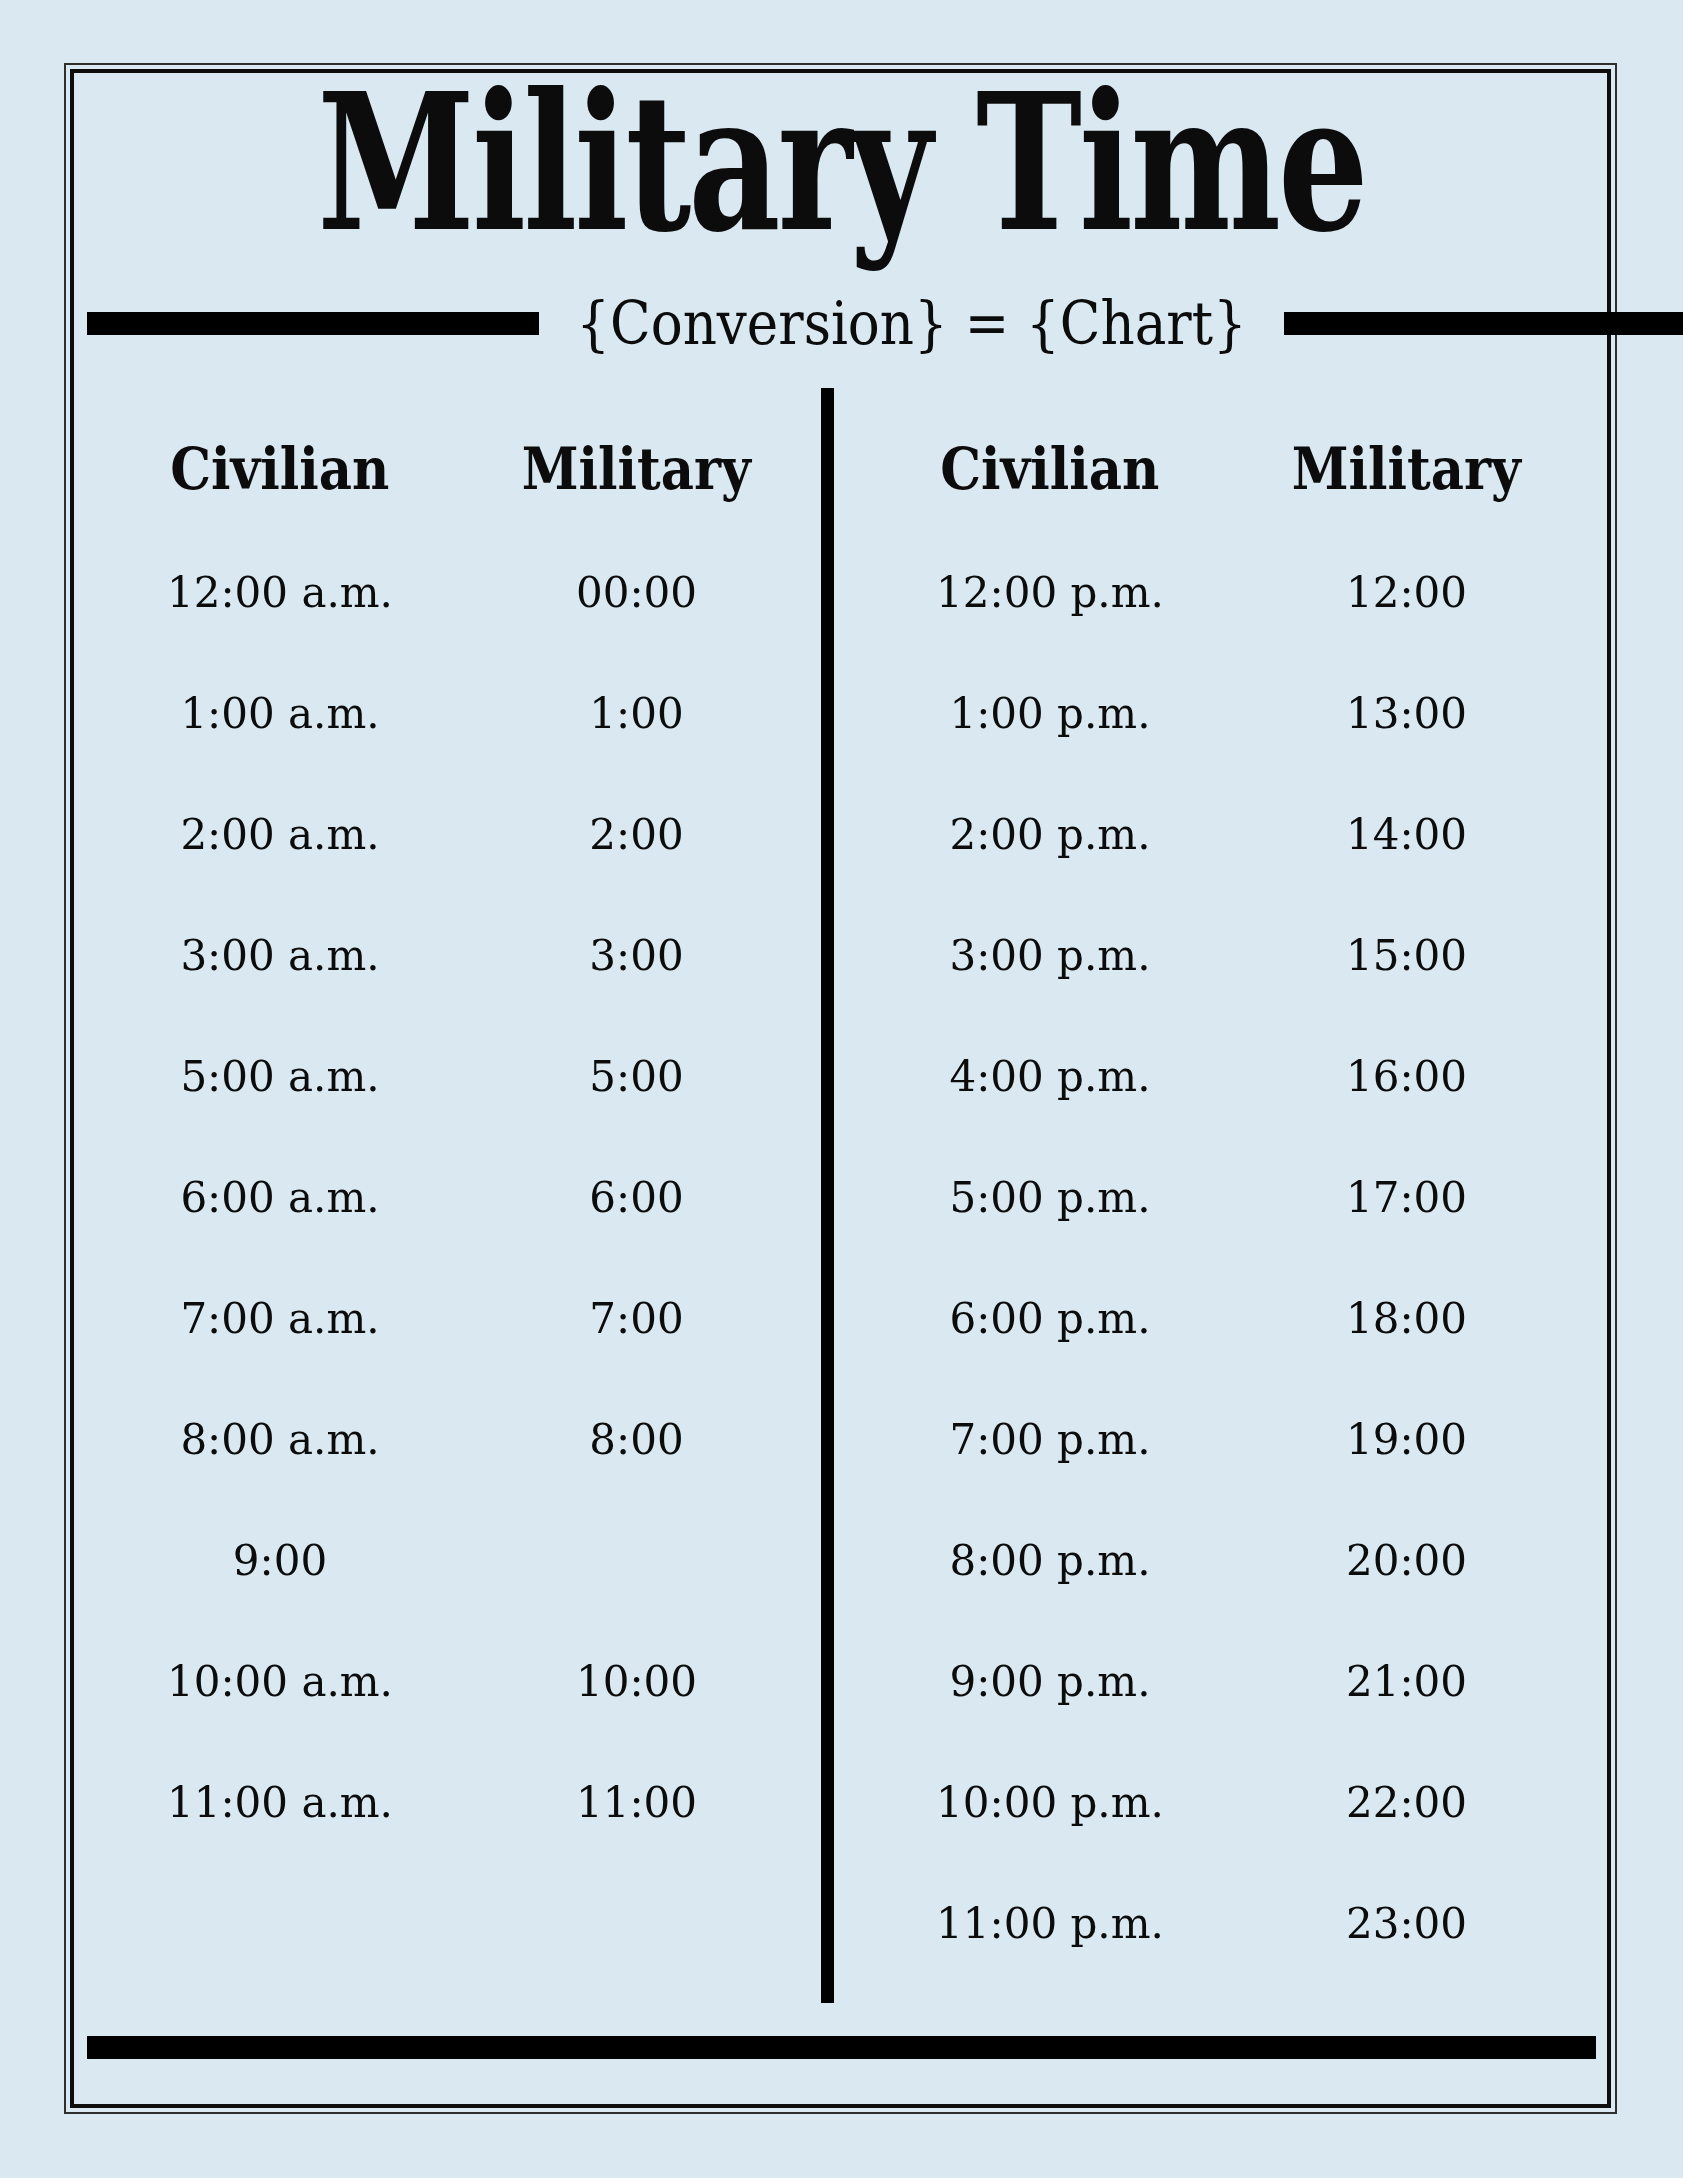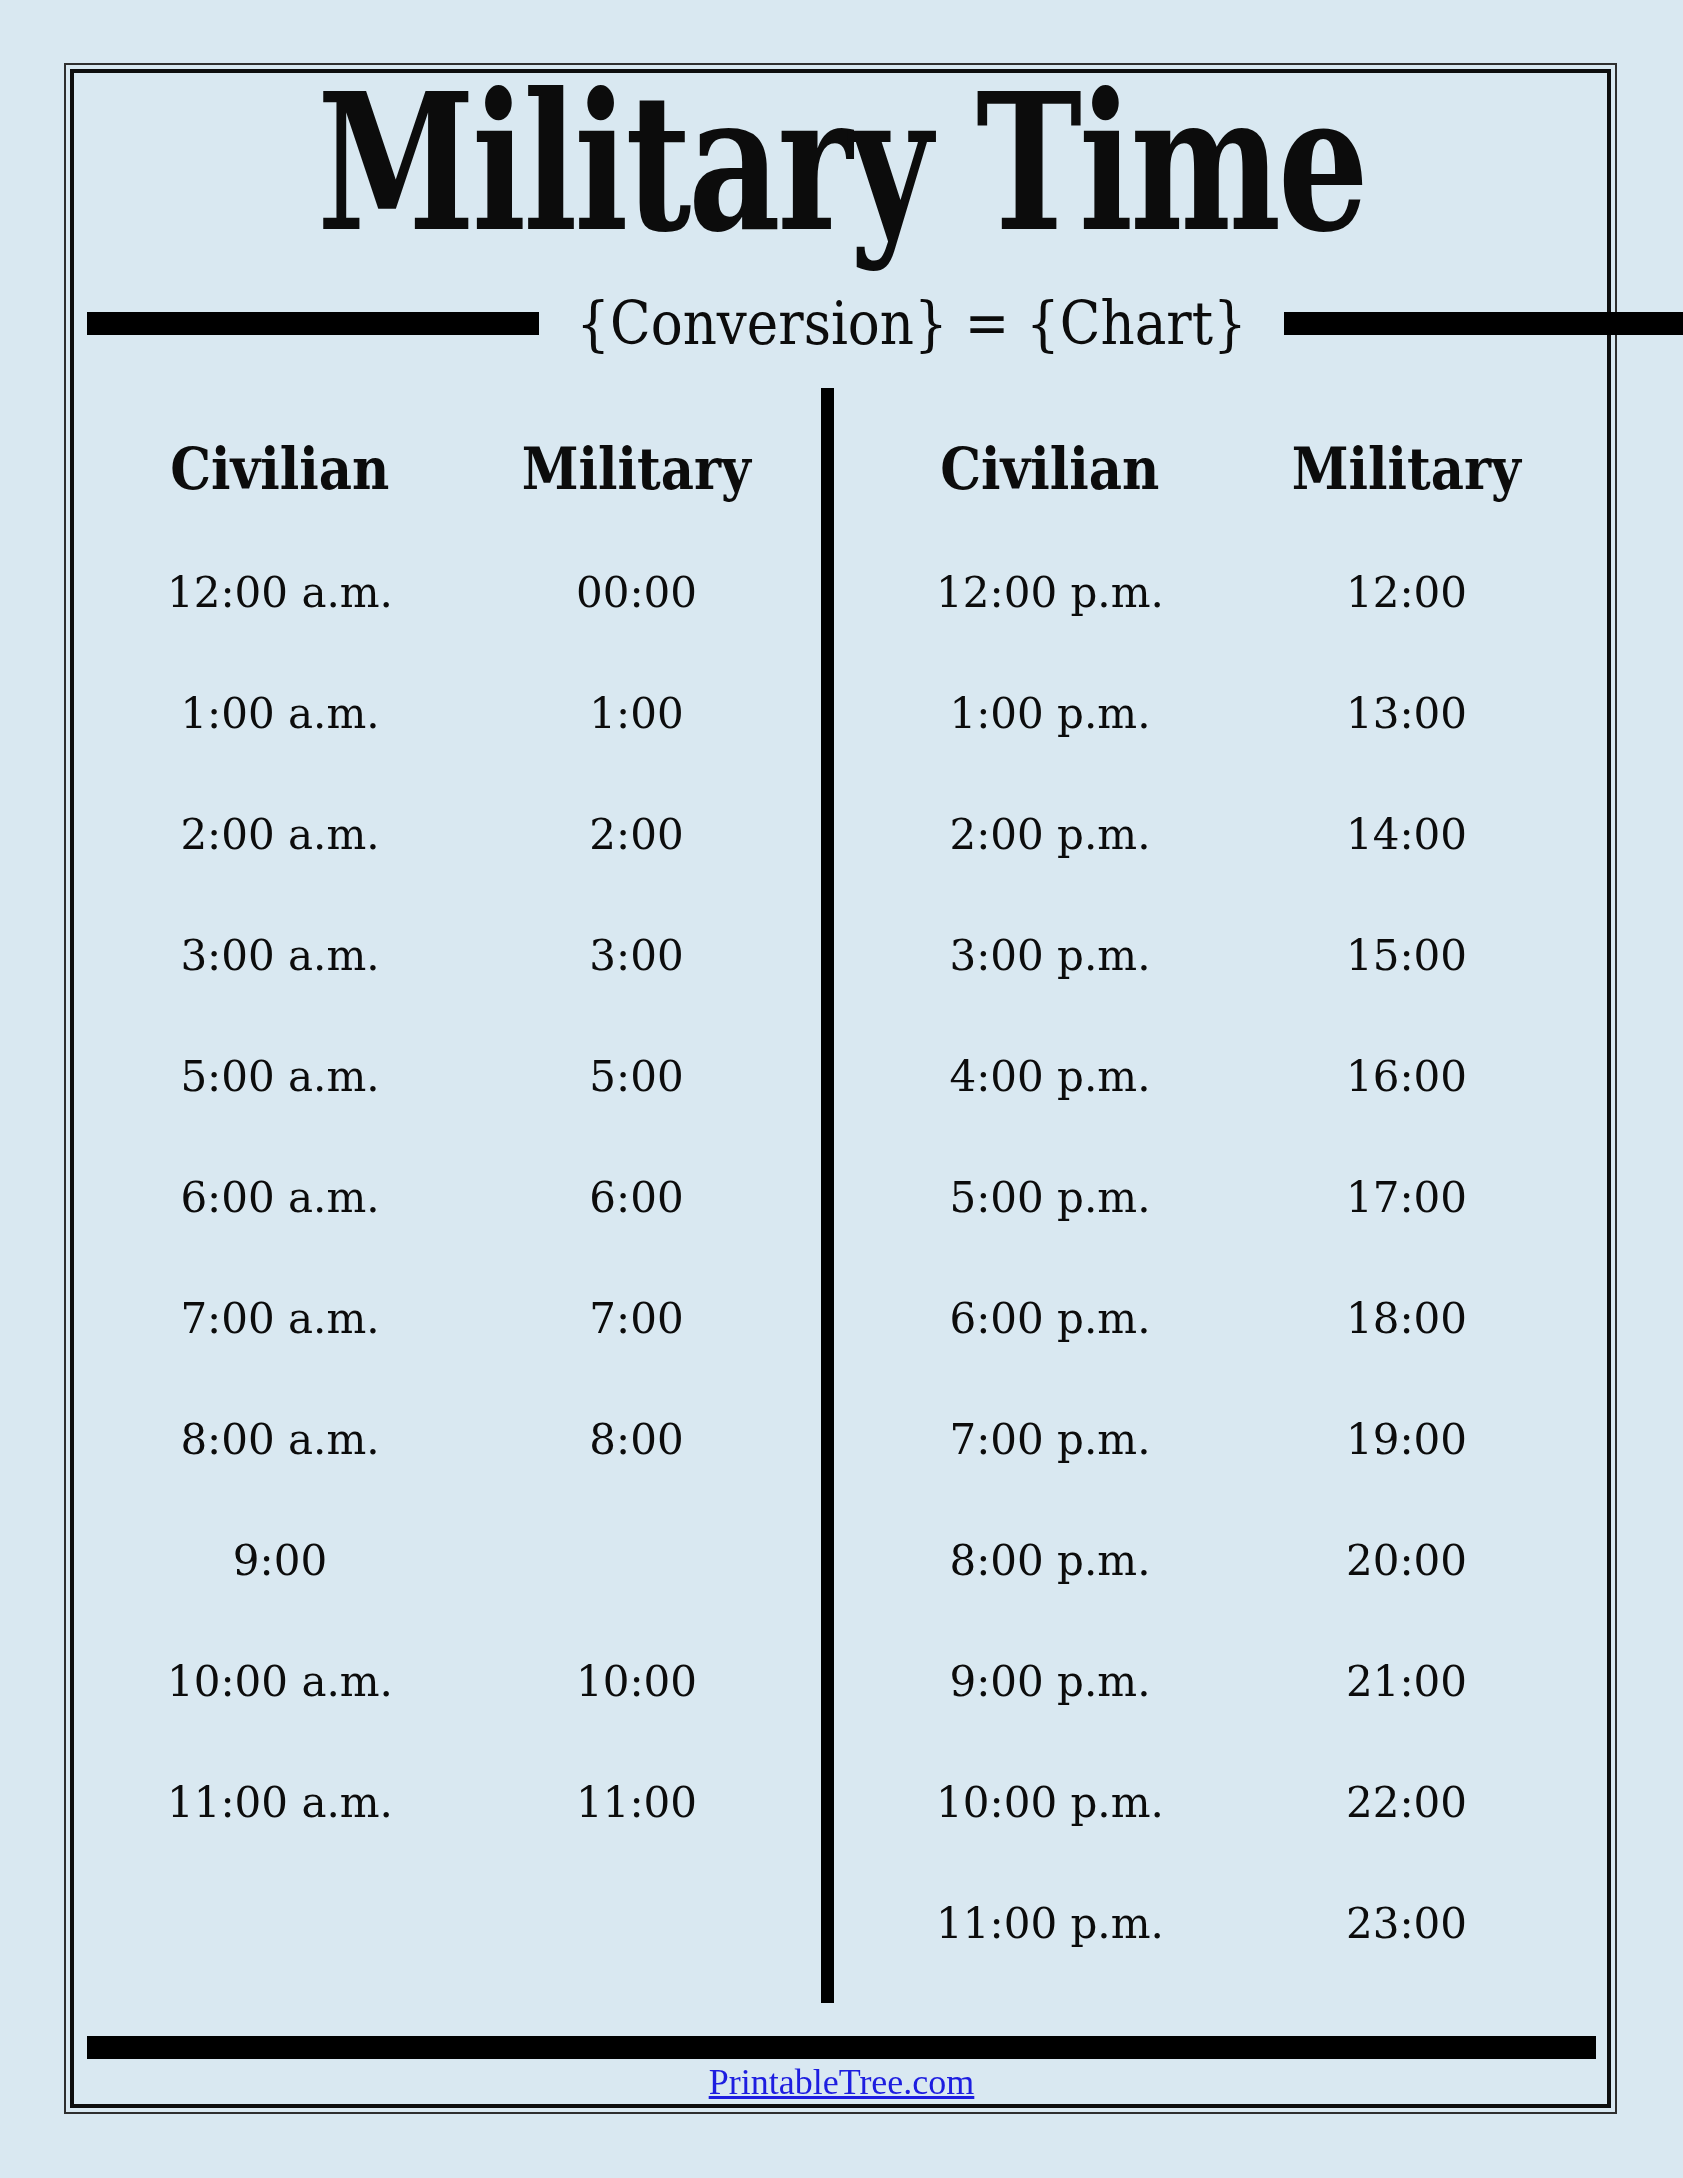--- a/index.html
+++ b/index.html
@@ -256,18 +256,15 @@
         <span class="cell">22:00</span>
       </div>
       <div class="trow">
         <span class="cell">11:00 p.m.</span>
         <span class="cell">23:00</span>
       </div>
     </div>
 
   <div class="footer-bar"></div>
 
-  <div class="footer-link-wrap">
-    <a class="footer-link">PrintableTree.com</a>
-  </div>
 
 </div>
 
 
 </body></html>

